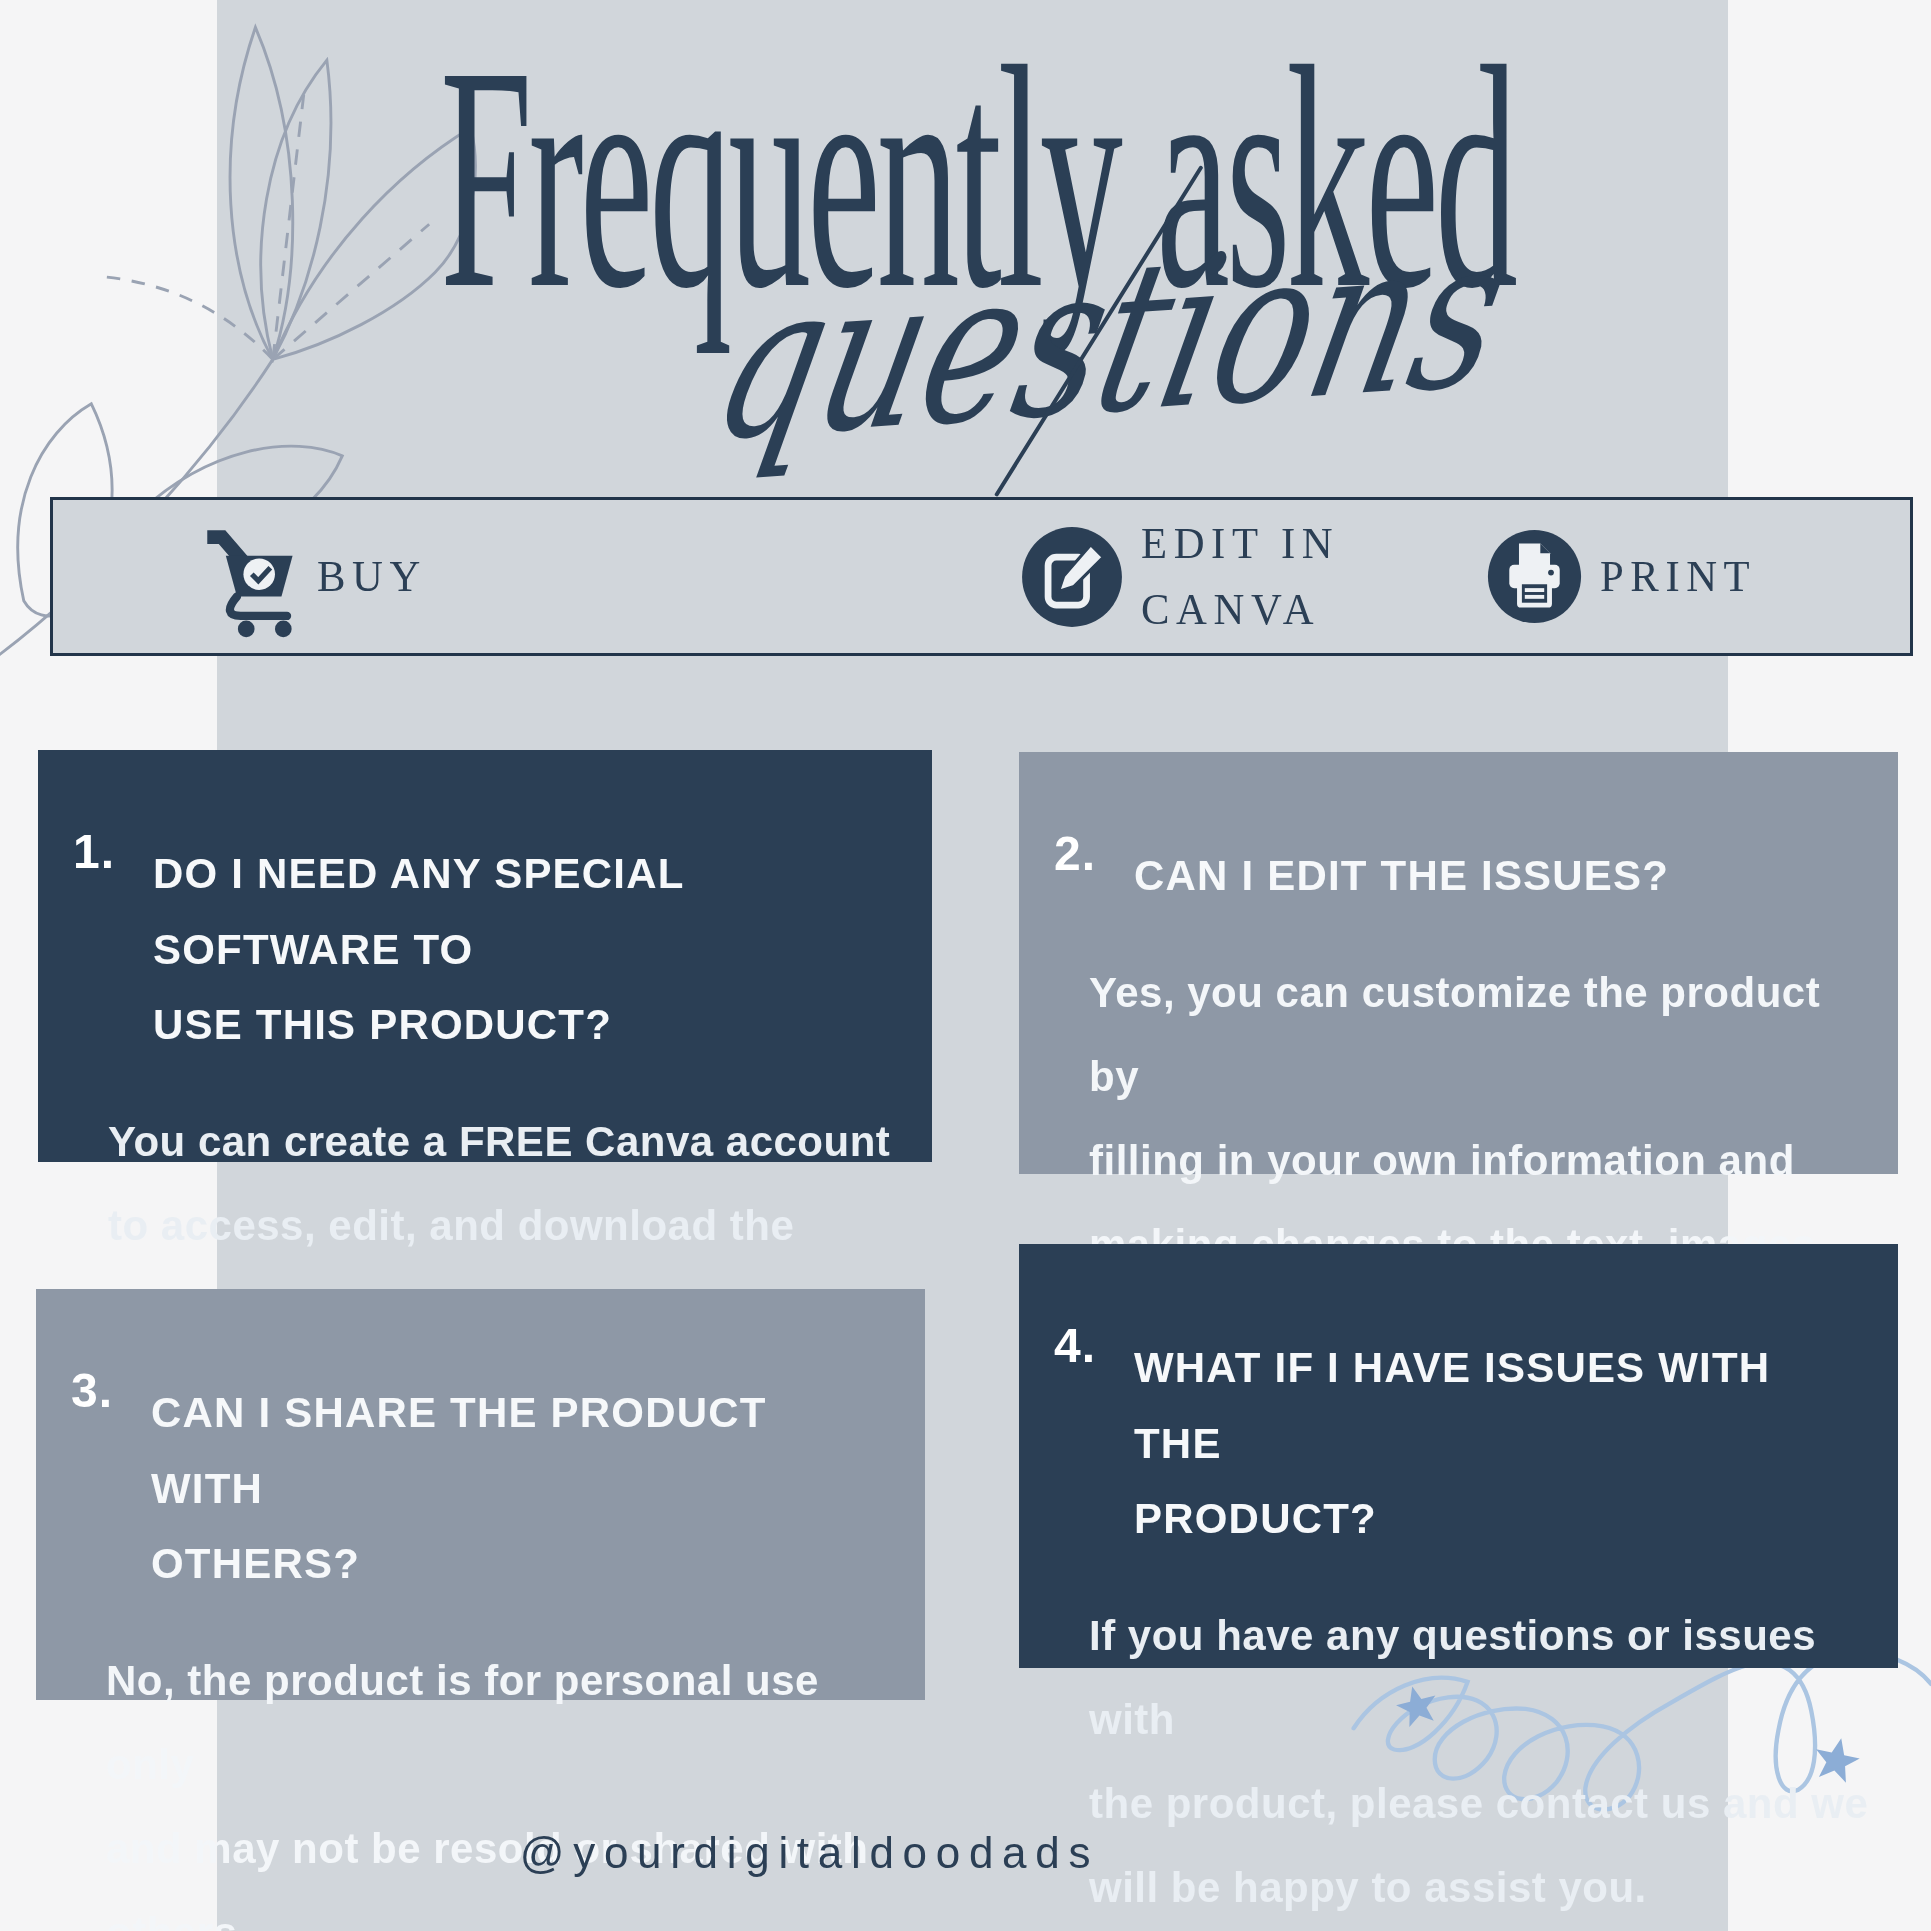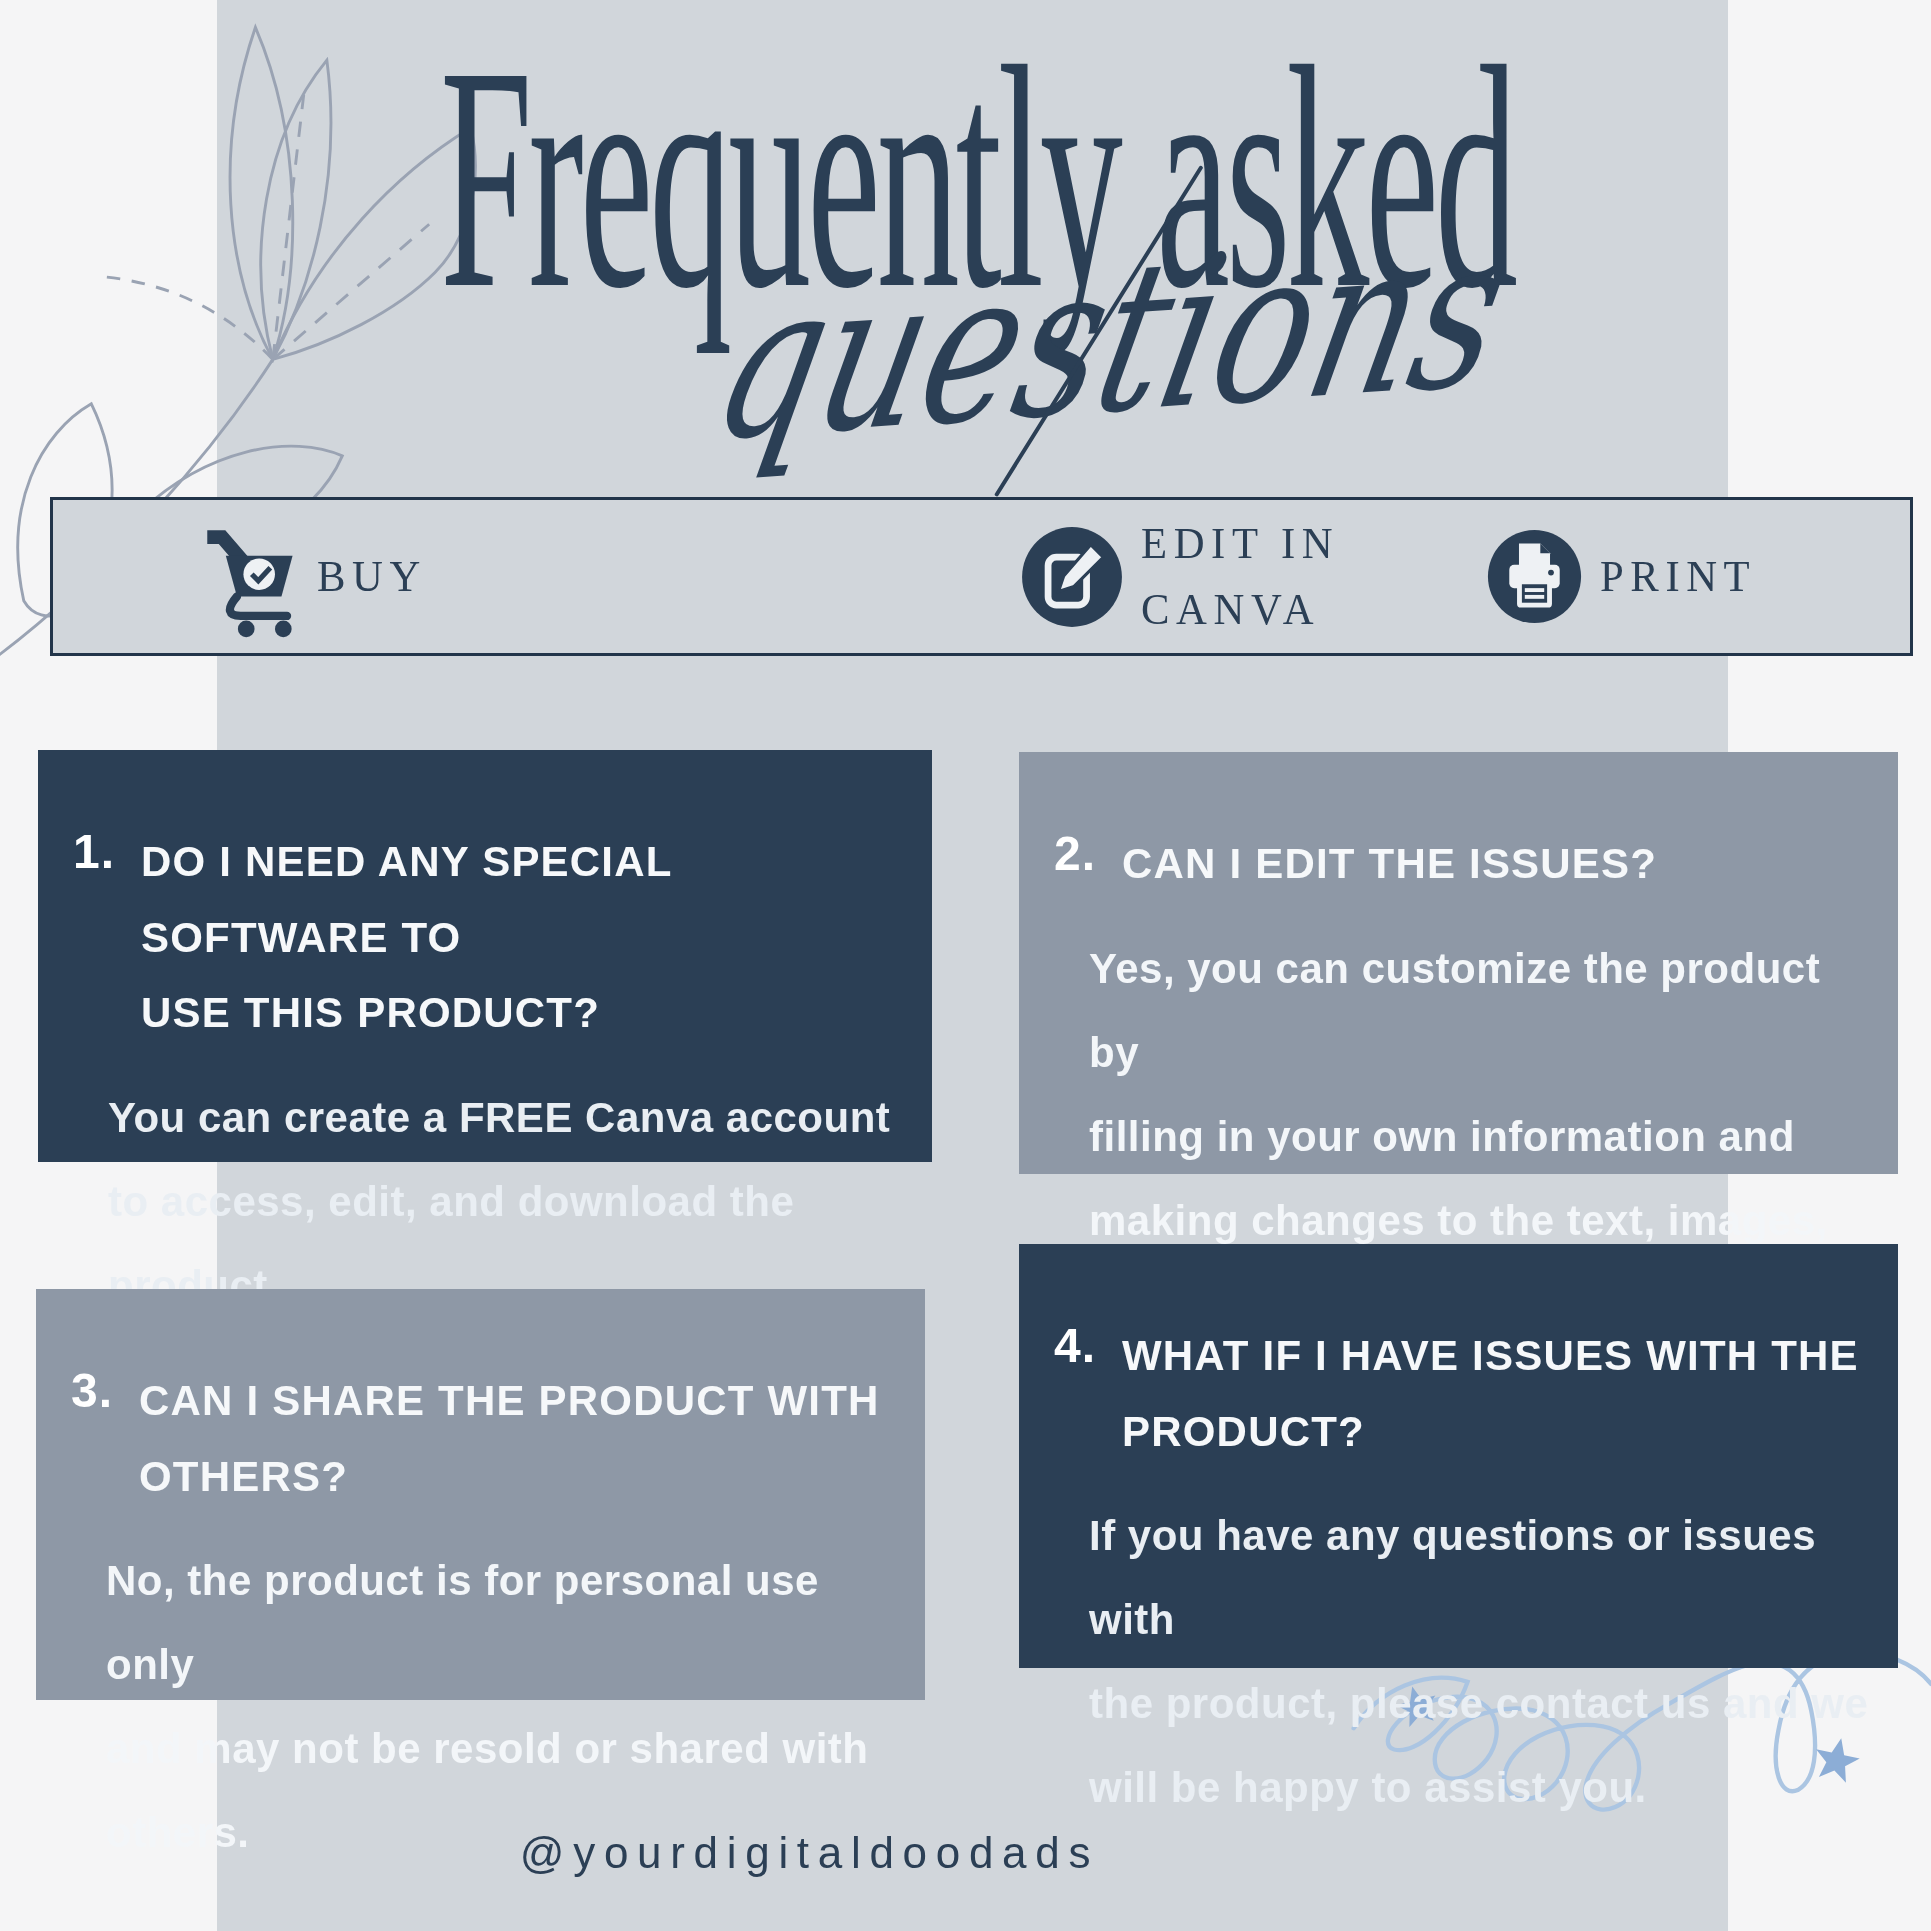--- a/index.html
+++ b/index.html
@@ -27,21 +27,21 @@
        border:3.9px solid #22354a;background:var(--band,#d1d6db);}
   .bar-item{position:absolute;top:0;height:100%;display:flex;align-items:center;gap:17.4px;}
   .bar-label{font-family:"Liberation Serif",serif;font-size:44px;line-height:1.5;letter-spacing:6.8px;
              color:var(--navy,#2b3f55);white-space:pre-line;transform:scaleX(0.97);transform-origin:0 50%;}
 
   .card{position:absolute;box-sizing:border-box;}
   .card--navy{background:var(--navy,#2b3f55);}
   .card--gray{background:var(--gray,#8e98a6);}
   .q-row{display:flex;align-items:flex-start;padding:70px 35px 0 35px;}
   .num{flex:none;width:64px;font-weight:700;font-size:48px;color:#ffffff;letter-spacing:1px;padding-top:3.9px;}
-  .question{margin:4px;font-weight:700;font-size:42px;line-height:1.8;letter-spacing:1.2px;
+  .question{margin:16px;font-weight:700;font-size:42px;line-height:1.8;letter-spacing:1.2px;
             color:#f6f8fa;white-space:pre-line;}
   .answer{margin:21px 27px 0 70px;font-weight:700;font-size:42px;line-height:2.0;letter-spacing:0.5px;
           color:#e9eef3;white-space:pre-line;}
   .card--gray .answer{color:#f3f6f9;}
 
   .footer{position:absolute;left:0;top:1828px;width:1619px;text-align:center;
           font-weight:400;font-size:44px;letter-spacing:8.7px;color:var(--navy,#2b3f55);}
 </style>
 </head>
 <body>

